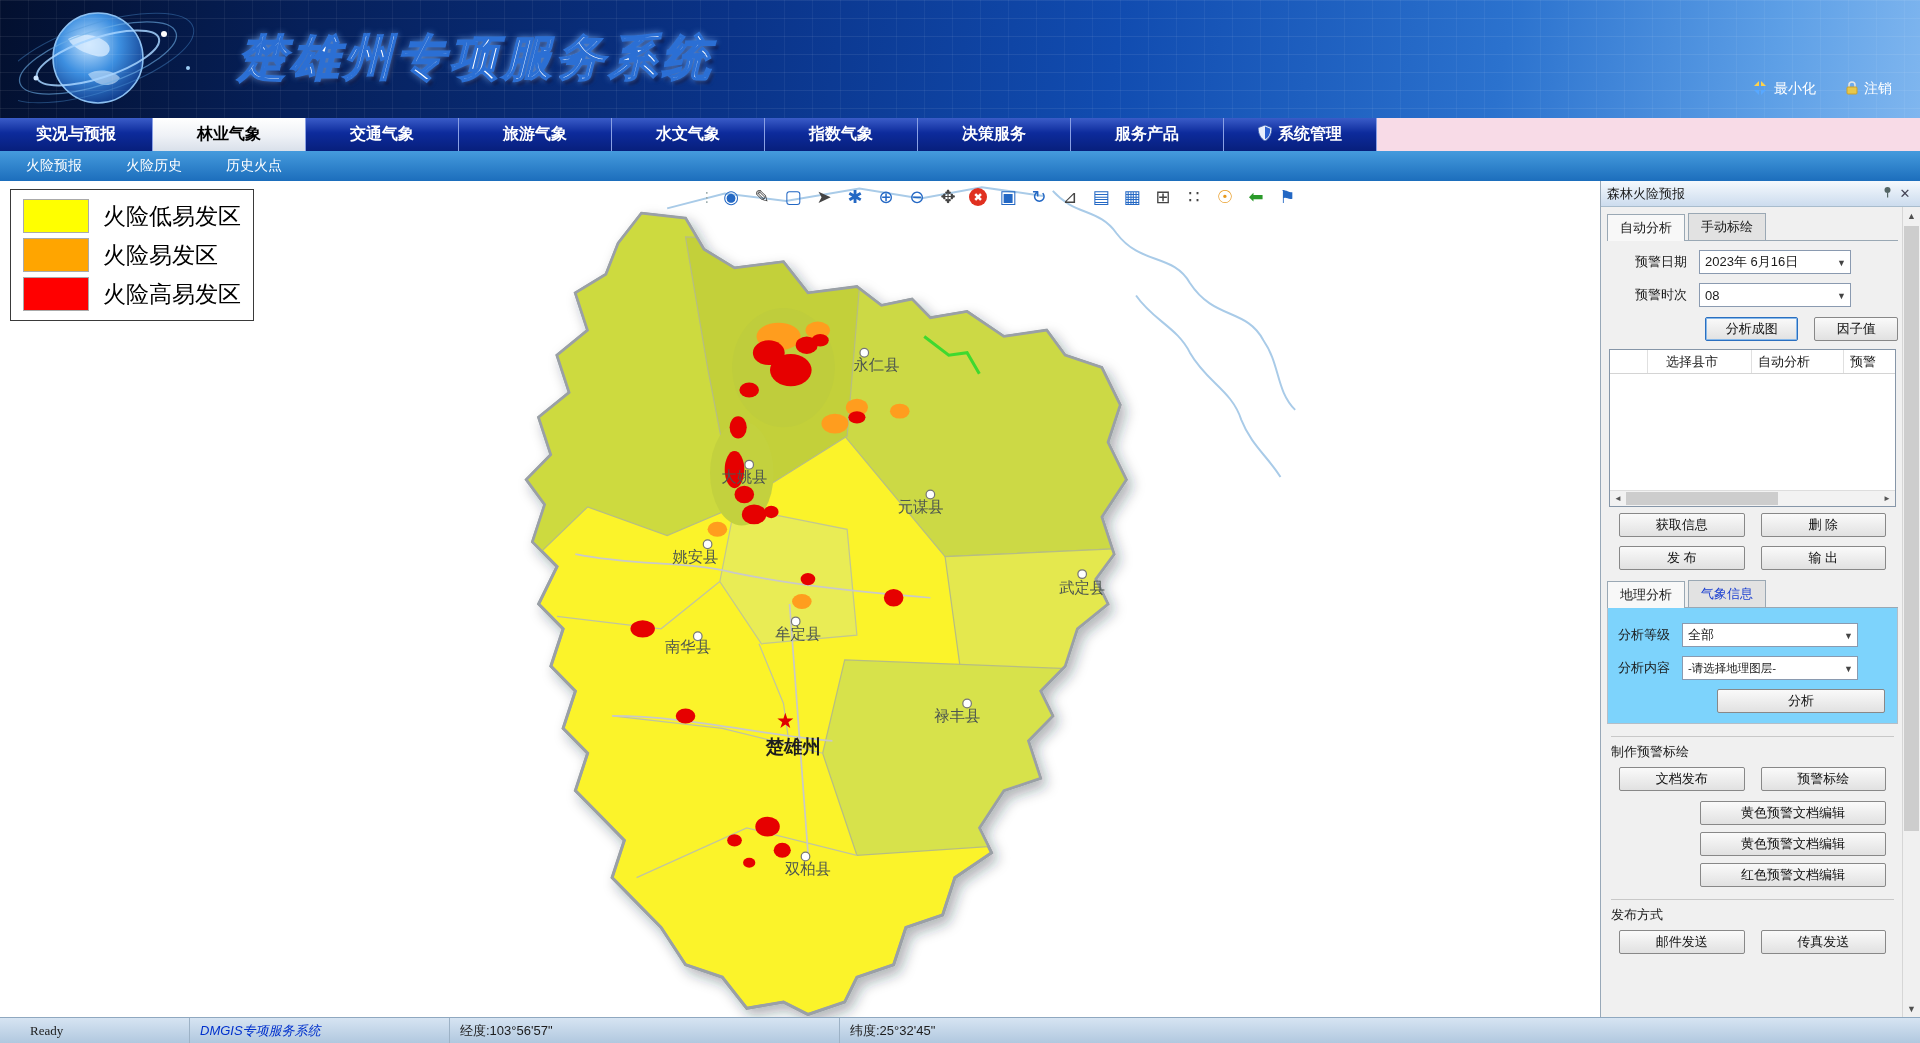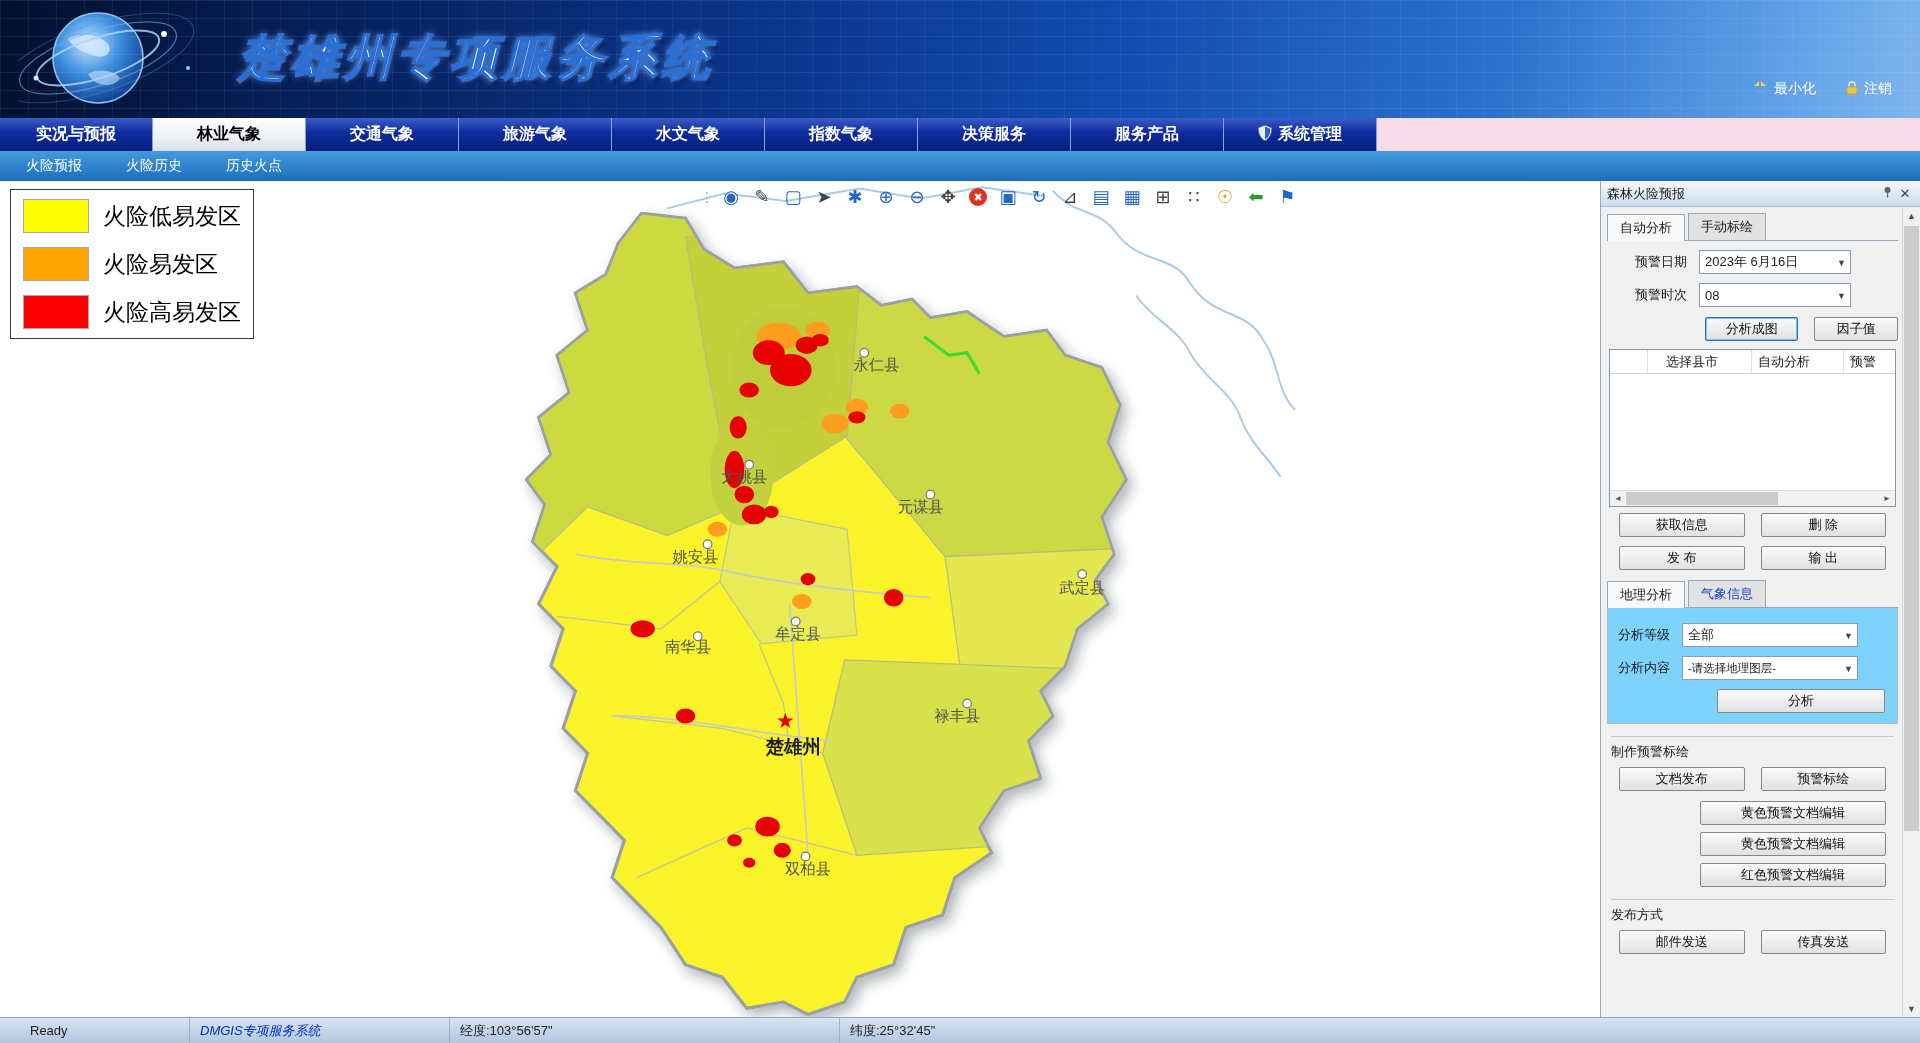--- a/index.html
+++ b/index.html
@@ -33,21 +33,21 @@
     padding-left:26px; gap:44px; }
   .subnav-item { color:#fff; font-size:14px; cursor:pointer; }
 
   
   .main { display:flex; height:836px; }
   .map-area { position:relative; width:1600px; height:100%; background:#fff; overflow:hidden; }
   .map-svg { position:absolute; left:0; top:0; width:100%; height:100%; }
 
   
   .legend { position:absolute; top:8px; left:10px; background:#fff; border:1px solid #3a3a3a;
-    padding:9px 12px; display:flex; flex-direction:column; gap:14px; z-index:5; }
+    padding:9px 12px; display:flex; flex-direction:column; gap:5px; z-index:5; }
   .legend-row { display:flex; align-items:center; gap:14px; }
   .swatch { width:66px; height:34px; border:1px solid #aaa; }
   .legend-label { font-size:23px; color:#000; }
 
   
   .map-toolbar { position:absolute; top:6px; left:700px; display:flex; align-items:center; gap:11px;
     z-index:5; font-size:18px; color:#2468c4; }
   .ticon { width:20px; height:20px; line-height:20px; text-align:center; cursor:pointer; }
   .ticon.handle { color:#9aa; font-size:14px; width:10px; cursor:grab; }
   .ticon.dark { color:#444; } .ticon.green { color:#2a9a2a; } .ticon.orange { color:#e8981c; }
@@ -112,21 +112,21 @@
     display:flex; flex-direction:column; align-items:center; }
   .varrow { height:17px; width:17px; font-size:9px; color:#505050; display:flex;
     align-items:center; justify-content:center; cursor:pointer; }
   .vtrack { flex:1; width:17px; position:relative; }
   .vthumb { position:absolute; top:2px; left:1px; width:15px; height:78%; background:#cdcdcd; cursor:grab; }
 
   
   .statusbar { height:26px; background:linear-gradient(#d6e4f2,#b1c8df); border-top:1px solid #8fa8c0;
     display:flex; align-items:stretch; font-size:13px; color:#1c1c1c; }
   .sb-cell { display:flex; align-items:center; padding-left:10px; border-right:1px solid #9db2c6; }
-  .sb-0 { width:190px; padding-left:30px; } .sb-1 { width:260px;font-style:italic; } .sb-2 { width:390px; } .sb-3 { flex:1; border-right:none; }
+  .sb-0 { width:190px; padding-left:30px;font-family:Liberation Serif, serif; } .sb-1 { width:260px;font-style:italic; } .sb-2 { width:390px; } .sb-3 { flex:1; border-right:none; }
   .sb-sys { color:#0030cc; }
 
   
   .county-label { font-size:12.5px; fill:#4d564f; }
   .pref-label { font-size:15px; font-weight:bold; fill:#1d1d1d; }
 </style>
 </head>
 <body>
 
 <div class="app">

